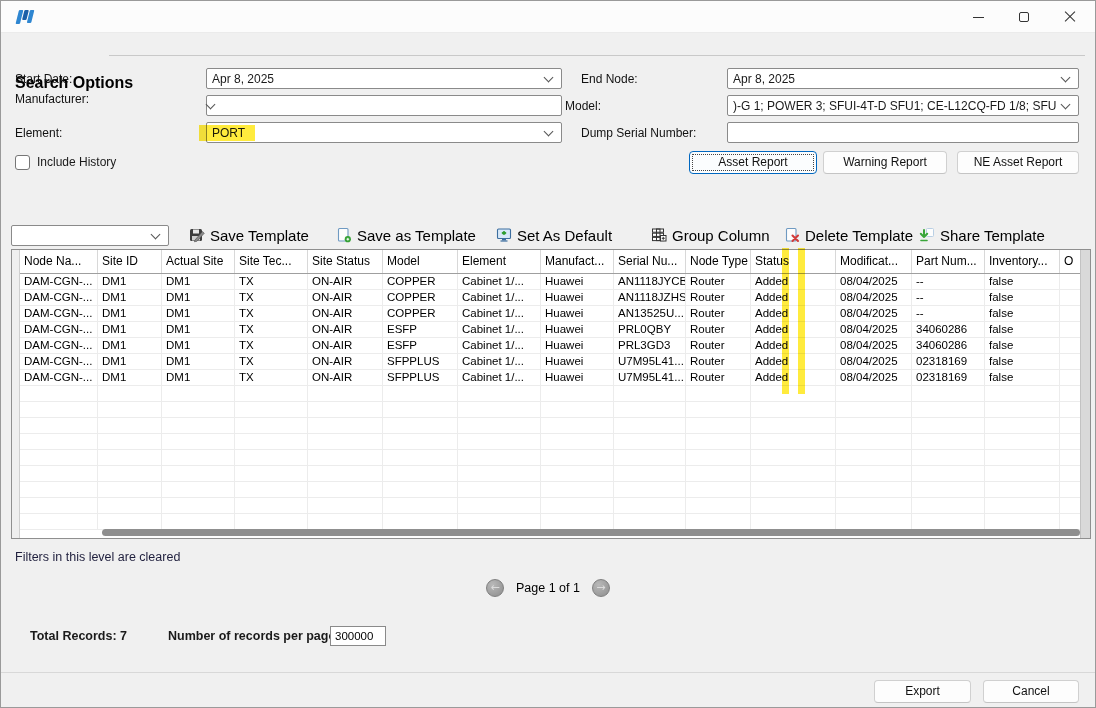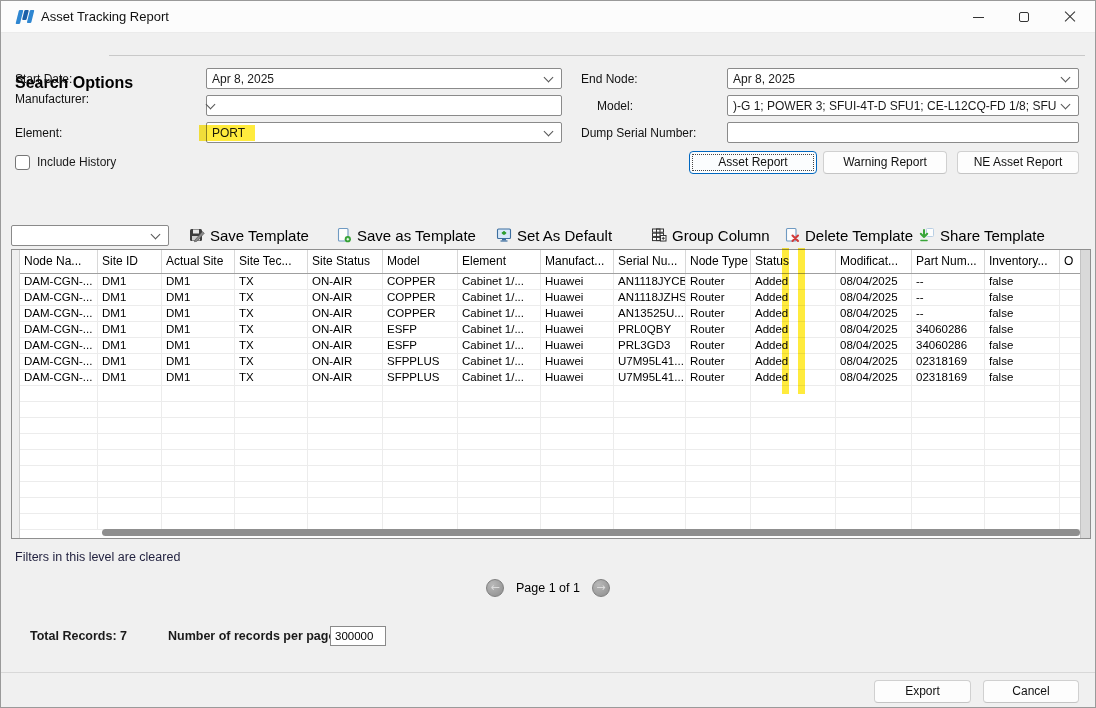--- a/index.html
+++ b/index.html
@@ -77,21 +77,20 @@
 <div class="window">
 
   <div class="titlebar">
     <svg class="app-icon" viewBox="0 0 22 18">
       <g transform="skewX(-14)">
         <rect x="6.5" y="2" width="4.4" height="14" rx="1" fill="#2e86d1"></rect>
         <rect x="12" y="2" width="4.4" height="10" rx="1" fill="#1b5fa8"></rect>
         <rect x="17.5" y="2" width="4.4" height="13" rx="1" fill="#2e86d1"></rect>
       </g>
     </svg>
-    <div class="title">Asset Tracking Report</div>
     <div class="win-controls">
       <div class="win-btn">
           <span class="glyph-min"></span>
         </div>
       <div class="win-btn">
           <span class="glyph-max"></span>
         </div>
       <div class="win-btn">
           <span class="glyph-close"></span>
         </div>
@@ -109,21 +108,21 @@
   <div class="lbl" style="left:580px;top:68px;">End Node:</div>
   <div class="combo" style="left:726px;top:67px;width:352px;">
     <span class="val">Apr 8, 2025</span>
     <span class="chev"></span>
   </div>
 
   <div class="lbl" style="left:14px;top:88px;">Manufacturer:</div>
   <div class="combo" style="left:205px;top:94px;width:356px;">
     <span class="chev"></span>
   </div>
-  <div class="lbl" style="left:596px;top:95px;">Model:</div>
+  <div class="lbl" style="left:564px;top:95px;">Model:</div>
   <div class="combo" style="left:726px;top:94px;width:352px;">
     <span class="val">)-G 1; POWER 3; SFUI-4T-D SFU1; CE-L12CQ-FD 1/8; SFU</span>
     <span class="chev"></span>
   </div>
 
   <div class="lbl" style="left:14px;top:122px;">Element:</div>
   <div class="combo" style="left:205px;top:121px;width:356px;">
     <span class="val">PORT</span>
     <span class="chev"></span>
   </div>

